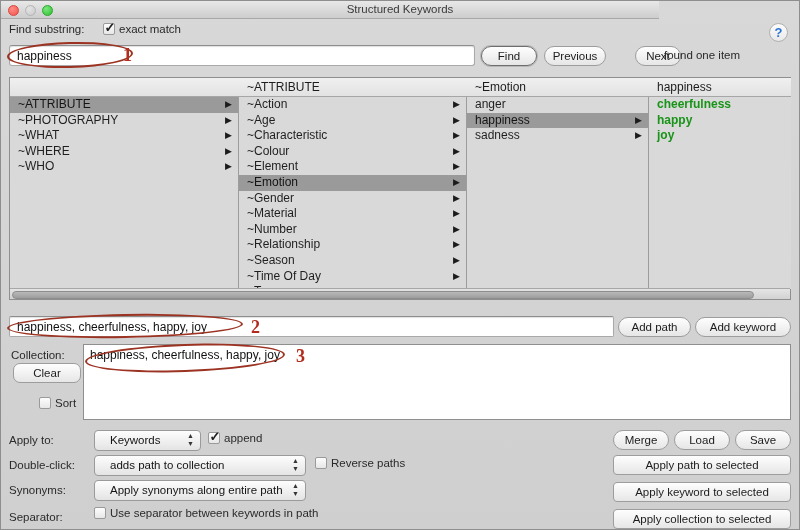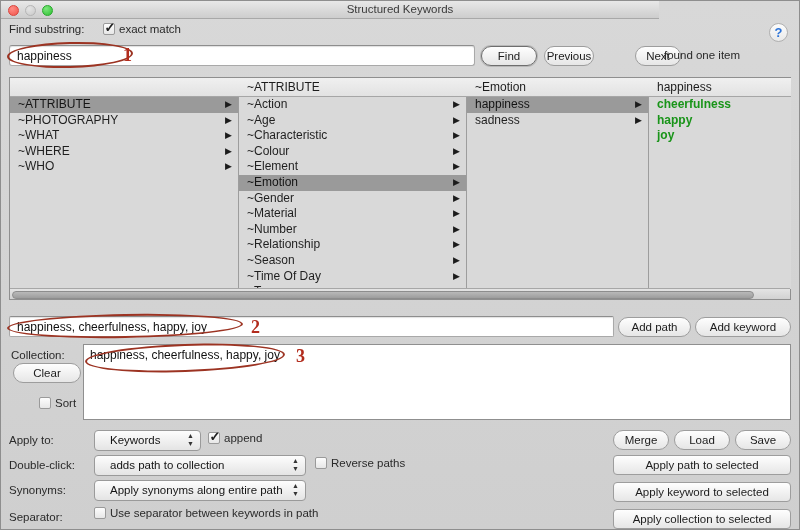--- a/index.html
+++ b/index.html
@@ -47,21 +47,21 @@
 
   .btn { position:absolute; height:20px;
          background:linear-gradient(#fefefe,#e6e6e6);
          border:1px solid #9d9d9d; border-radius:10px;
          font-size:11.5px; color:#1c1c1c; text-align:center;
          line-height:18px; white-space:nowrap; }
   .btn.default { border-color:#6e6e6e; box-shadow:0 0 0 1px rgba(90,90,90,.25); }
   .btn.rect { border-radius:4px; }
 
   #btn-find { left:480px; top:45px; width:56px; }
-  #btn-prev { left:543px; top:45px; width:50px; }
+  #btn-prev { left:543px; top:45px; width:62px; }
   #btn-next { left:611px; top:45px; width:46px;margin-left:23px; }
   #foundtext { position:absolute; left:663px; top:48px; font-size:11.5px; color:#2a2a2a; }
 
   #help { position:absolute; left:768px; top:22px; width:19px; height:19px;
           border-radius:50%; background:linear-gradient(#fcfcfc,#e9e9e9);
           border:1px solid #b0b0b0; color:#2a72d8; font-weight:bold;
           font-size:13px; text-align:center; line-height:17px; }
 
   
   #browser { position:absolute; left:8px; top:76px; width:782px; height:223px;
@@ -95,21 +95,21 @@
   
   #pathfield { position:absolute; left:8px; top:315px; width:605px; height:21px;
                background:#fff; border:1px solid #a9a9a9; border-top-color:#8d8d8d;
                border-radius:2px; box-shadow:inset 0 1px 1px rgba(0,0,0,.12); }
   #pathtext { position:absolute; left:7px; top:3px; font-size:12px; color:#111; }
   #btn-addpath { left:617px; top:316px; width:73px; }
   #btn-addkw   { left:694px; top:316px; width:96px; }
 
   
   #colllabel { position:absolute; left:10px; top:348px; font-size:11.5px; color:#2a2a2a; }
-  #btn-clear { left:12px; top:362px; width:68px; }
+  #btn-clear { left:12px; top:362px; width:68px;border-radius:7px; }
   #sortbox   { position:absolute; left:14px; top:396px;padding-left:24px; }
   #collbox   { position:absolute; left:82px; top:343px; width:708px; height:76px;
                background:#fff; border:1px solid #8f8f8f; }
   #colltext  { position:absolute; left:6px; top:3px; font-size:12px; color:#111; }
 
   
   .blabel { position:absolute; left:8px; font-size:11.5px; color:#2a2a2a; }
   .popup { position:absolute; height:21px;
            background:linear-gradient(#fdfdfd,#e4e4e4);
            border:1px solid #9a9a9a; border-radius:4px;
@@ -195,20 +195,21 @@
         <div class="row sel"><span>~Emotion</span><span class="arrow">▶</span></div>
         <div class="row"><span>~Gender</span><span class="arrow">▶</span></div>
         <div class="row"><span>~Material</span><span class="arrow">▶</span></div>
         <div class="row"><span>~Number</span><span class="arrow">▶</span></div>
         <div class="row"><span>~Relationship</span><span class="arrow">▶</span></div>
         <div class="row"><span>~Season</span><span class="arrow">▶</span></div>
         <div class="row"><span>~Time Of Day</span><span class="arrow">▶</span></div>
         <div class="row"><span>~Type</span><span class="arrow">▶</span></div>
       </div>
     <div class="collist col3" id="list2">
+        <div class="row"><span>anger</span></div>
         <div class="row sel"><span>happiness</span><span class="arrow">▶</span></div>
         <div class="row"><span>sadness</span><span class="arrow">▶</span></div>
       </div>
     <div class="collist col4" id="list3">
         <div class="row green"><span>cheerfulness</span></div>
         <div class="row green"><span>happy</span></div>
         <div class="row green"><span>joy</span></div>
       </div>
 
     <div id="hscroll-track">

